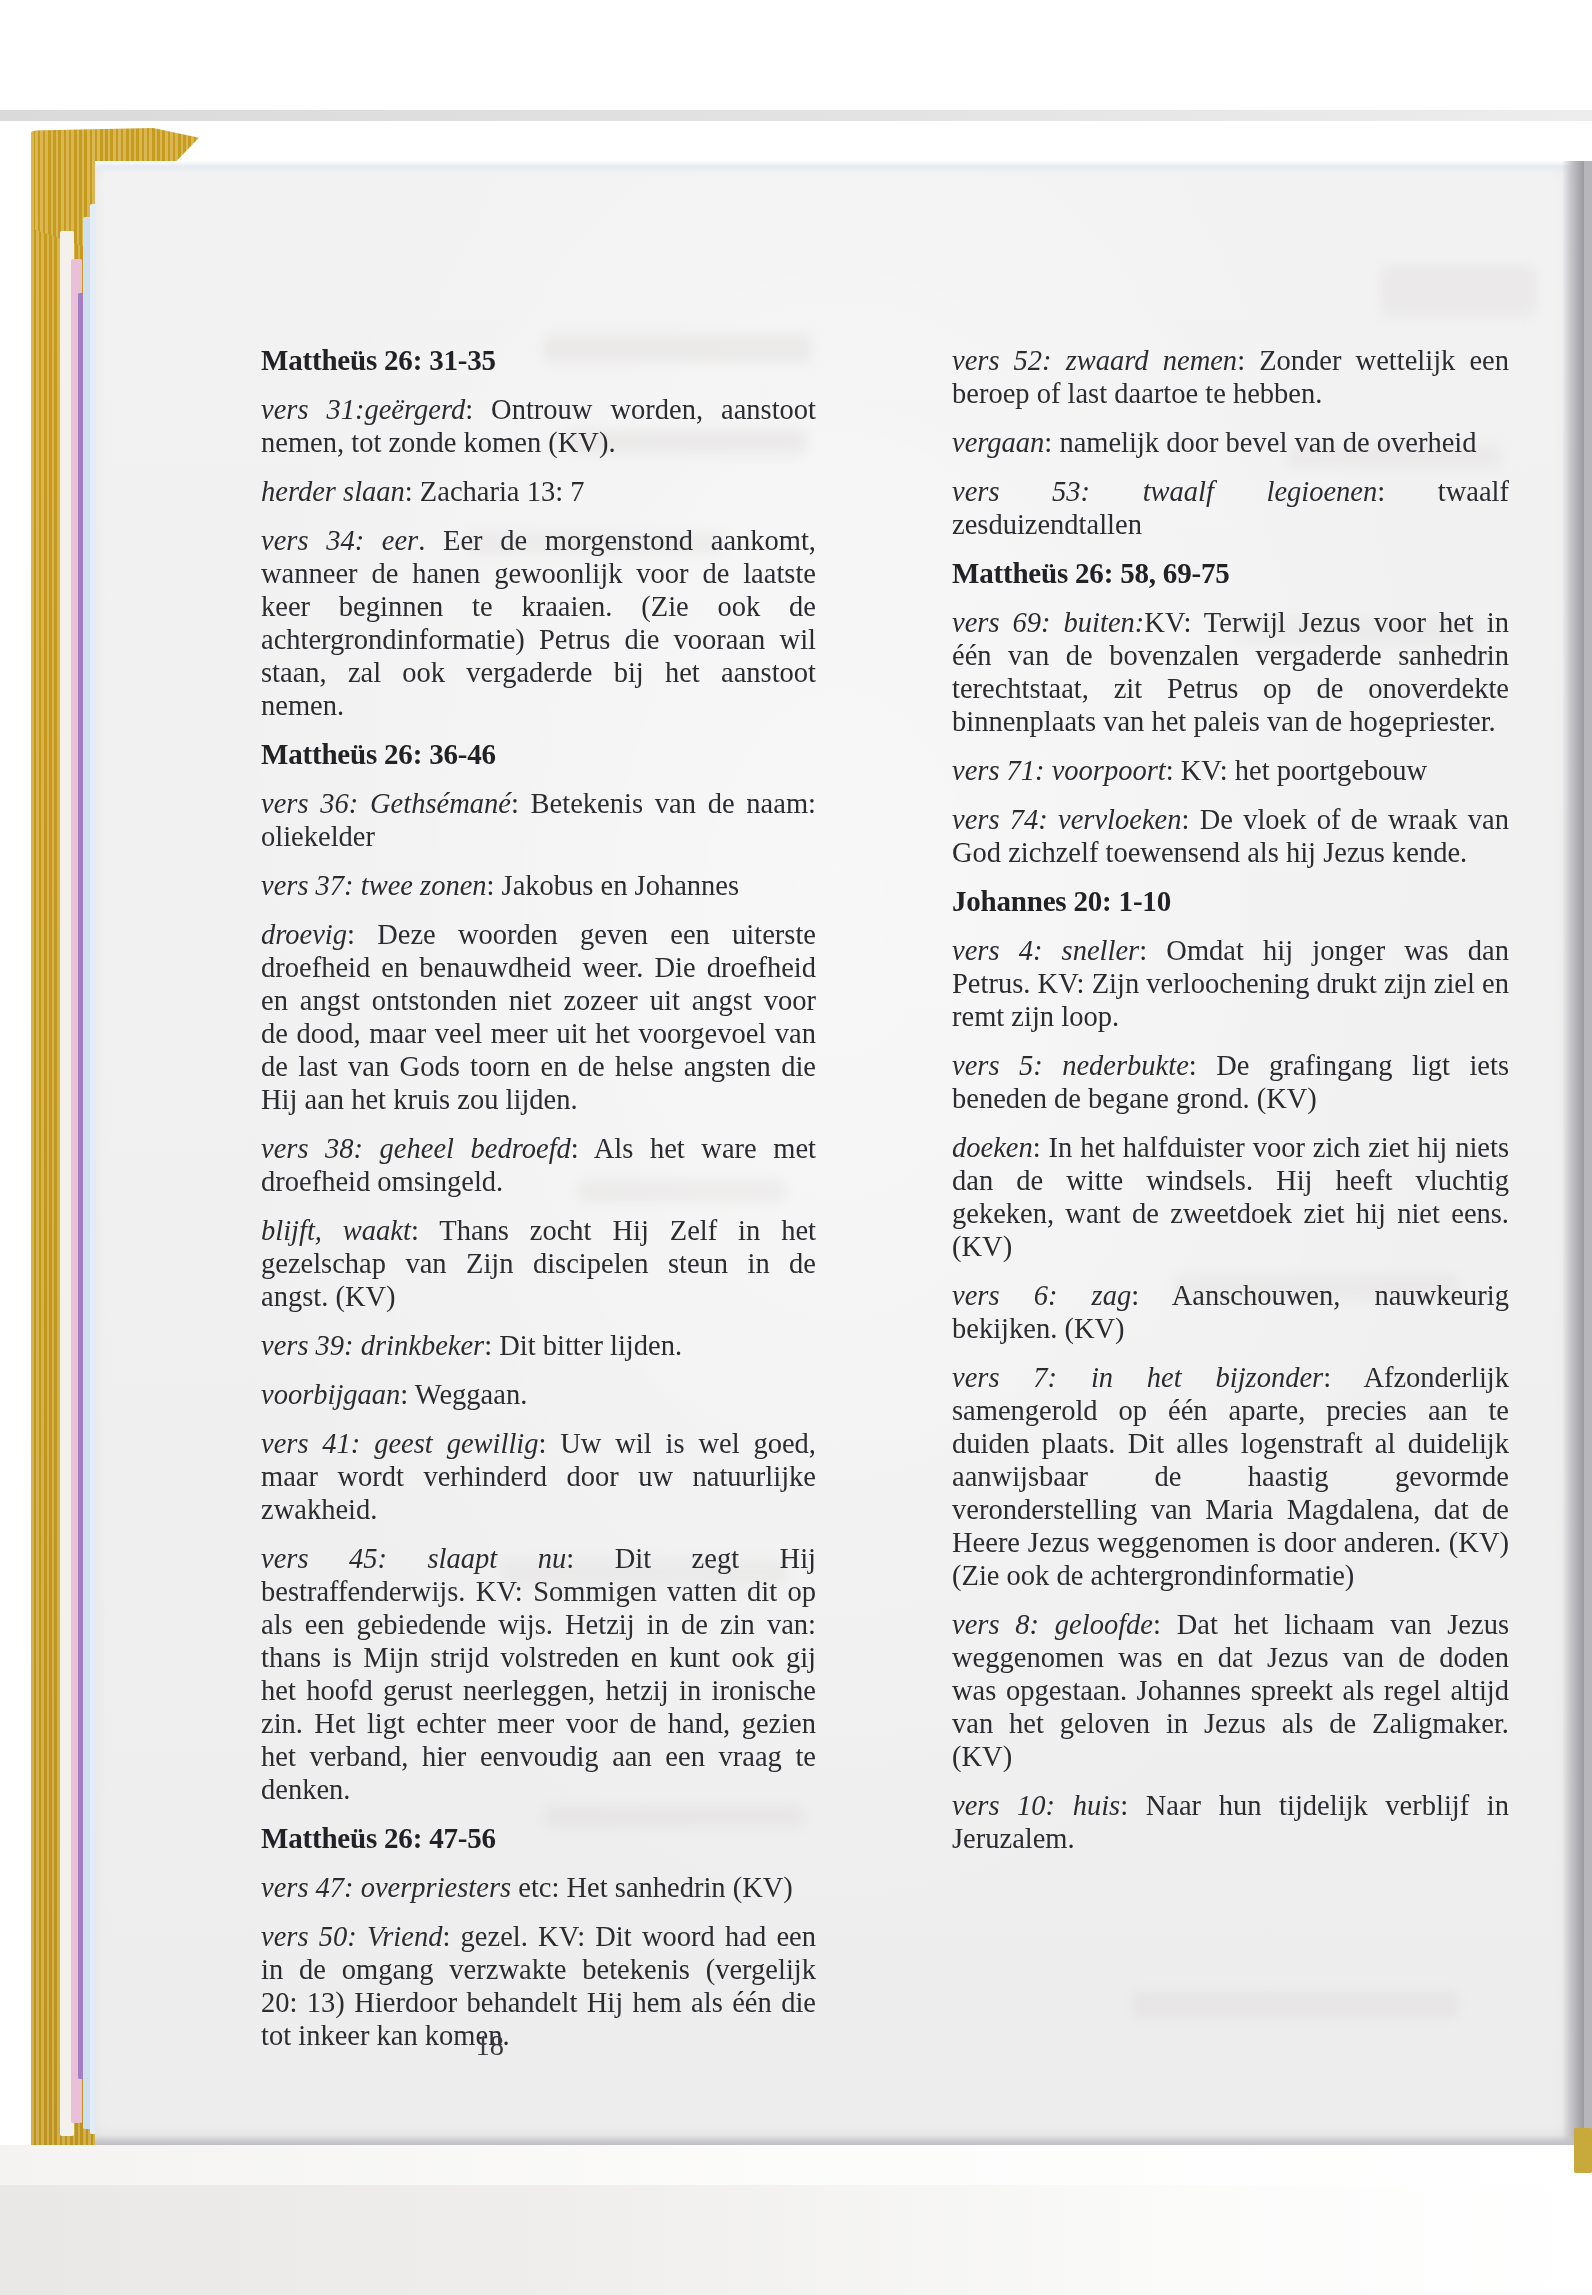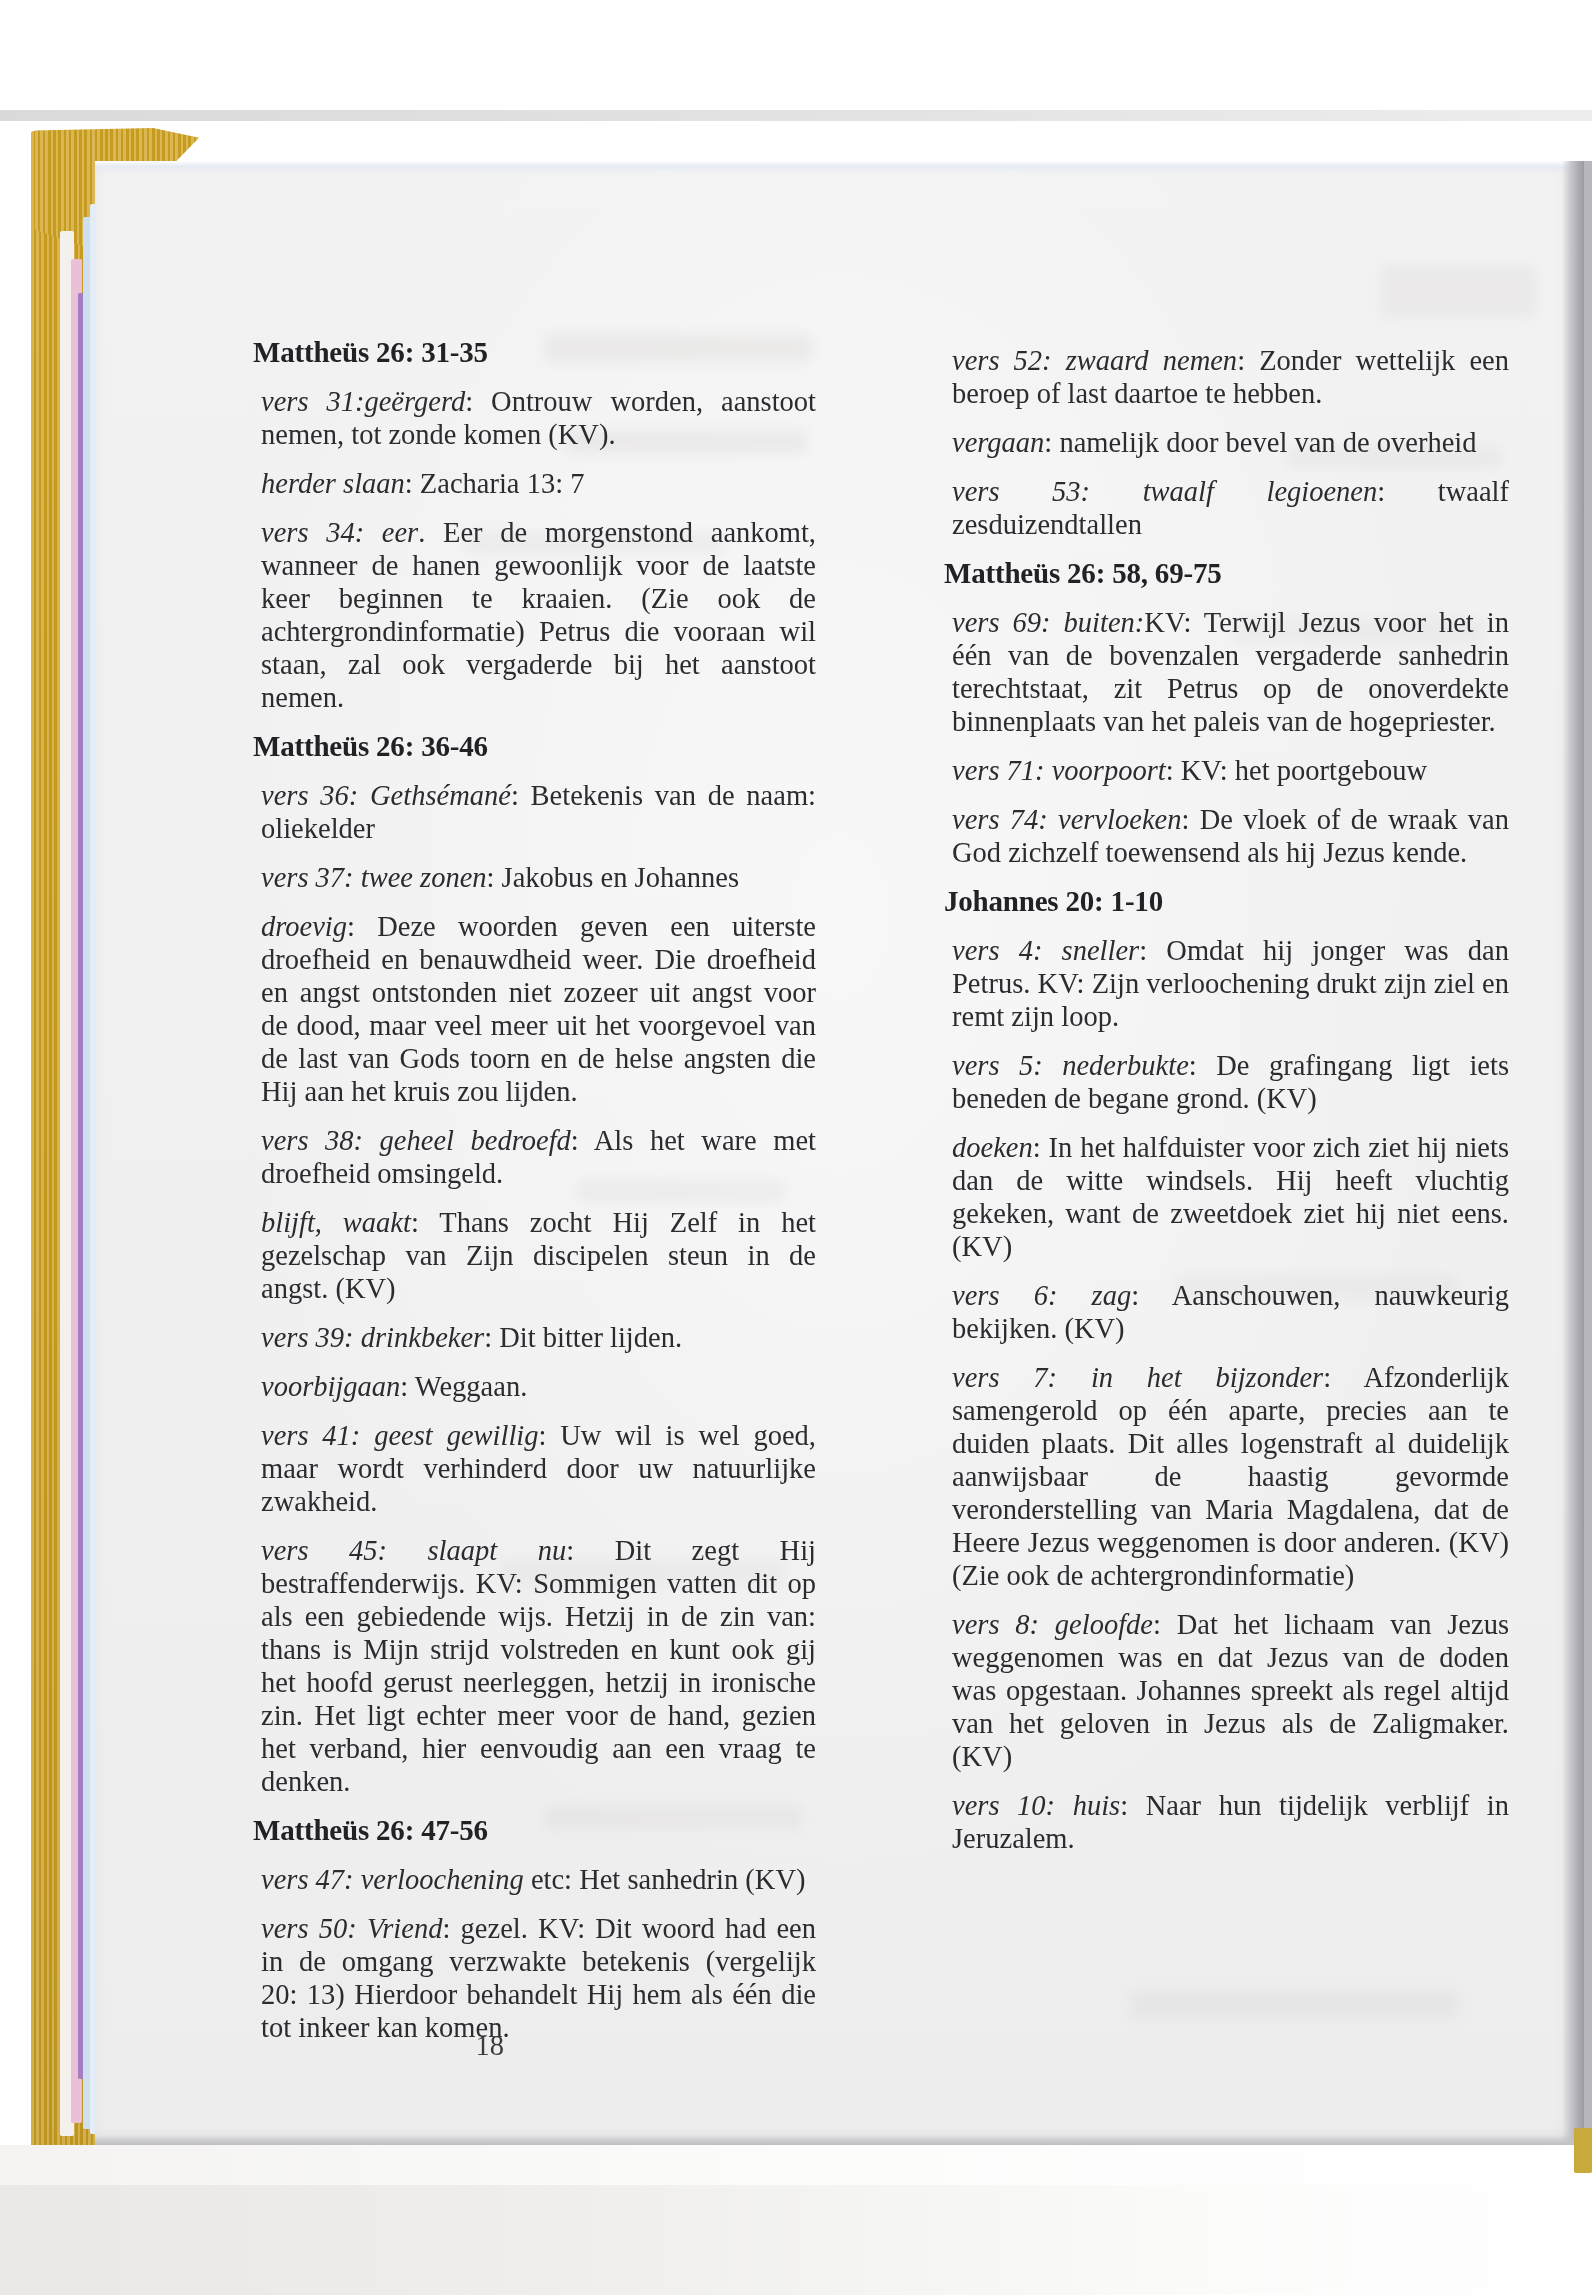--- a/index.html
+++ b/index.html
@@ -70,21 +70,21 @@
   }
   
   .col{
     position:absolute;top:328px;color:#2b2b30;
     font-size:28.5px;line-height:33px;
     text-rendering:optimizeLegibility;
   }
   .col-left{left:245px;width:587px;}
   .col-right{left:936px;width:589px;}
   .col h3{
-    margin:8px;font-size:29px;line-height:33px;font-weight:700;
+    margin:16px;font-size:29px;line-height:33px;font-weight:700;
     letter-spacing:-0.2px;color:#222226;text-align:left;
   }
   .col p{margin:16px;text-align:justify;}
   .col .it{font-style:italic;}
   .page-number{
     position:absolute;left:421px;top:2030px;width:83px;
     text-align:right;font-size:28.5px;color:#3a3a3f;
   }
   
   .ghost{
@@ -137,21 +137,21 @@
     <p><span class="it">vers 36: Gethsémané</span><span>: Betekenis van de naam: oliekelder</span></p>
     <p><span class="it">vers 37: twee zonen</span><span>: Jakobus en Johannes</span></p>
     <p><span class="it">droevig</span><span>: Deze woorden geven een uiterste droefheid en benauwdheid weer. Die droefheid en angst ontstonden niet zozeer uit angst voor de dood, maar veel meer uit het voorgevoel van de last van Gods toorn en de helse angsten die Hij aan het kruis zou lijden.</span></p>
     <p><span class="it">vers 38: geheel bedroefd</span><span>: Als het ware met droefheid omsingeld.</span></p>
     <p><span class="it">blijft, waakt</span><span>: Thans zocht Hij Zelf in het gezelschap van Zijn discipelen steun in de angst. (KV)</span></p>
     <p><span class="it">vers 39: drinkbeker</span><span>: Dit bitter lijden.</span></p>
     <p><span class="it">voorbijgaan</span><span>: Weggaan.</span></p>
     <p><span class="it">vers 41: geest gewillig</span><span>: Uw wil is wel goed, maar wordt verhinderd door uw natuurlijke zwakheid.</span></p>
     <p><span class="it">vers 45: slaapt nu</span><span>: Dit zegt Hij bestraffenderwijs. KV: Sommigen vatten dit op als een gebiedende wijs. Hetzij in de zin van: thans is Mijn strijd volstreden en kunt ook gij het hoofd gerust neerleggen, hetzij in ironische zin. Het ligt echter meer voor de hand, gezien het verband, hier eenvoudig aan een vraag te denken.</span></p>
     <h3>Mattheüs 26: 47-56</h3>
-    <p><span class="it">vers 47: verloochening</span><span> etc: Het sanhedrin (KV)</span></p>
+    <p><span class="it">vers 47: overpriesters</span><span> etc: Het sanhedrin (KV)</span></p>
     <p><span class="it">vers 50: Vriend</span><span>: gezel. KV: Dit woord had een in de omgang verzwakte betekenis (vergelijk 20: 13) Hierdoor behandelt Hij hem als één die tot inkeer kan komen.</span></p>
   </div>
 <div class="col col-right">
     <p><span class="it">vers 52: zwaard nemen</span><span>: Zonder wettelijk een beroep of last daartoe te hebben.</span></p>
     <p><span class="it">vergaan</span><span>: namelijk door bevel van de overheid</span></p>
     <p><span class="it">vers 53: twaalf legioenen</span><span>: twaalf zesduizendtallen</span></p>
     <h3>Mattheüs 26: 58, 69-75</h3>
     <p><span class="it">vers 69: buiten:</span><span>KV: Terwijl Jezus voor het in één van de bovenzalen vergaderde sanhedrin terechtstaat, zit Petrus op de onoverdekte binnenplaats van het paleis van de hogepriester.</span></p>
     <p><span class="it">vers 71: voorpoort</span><span>: KV: het poortgebouw</span></p>
     <p><span class="it">vers 74: vervloeken</span><span>: De vloek of de wraak van God zichzelf toewensend als hij Jezus kende.</span></p>

